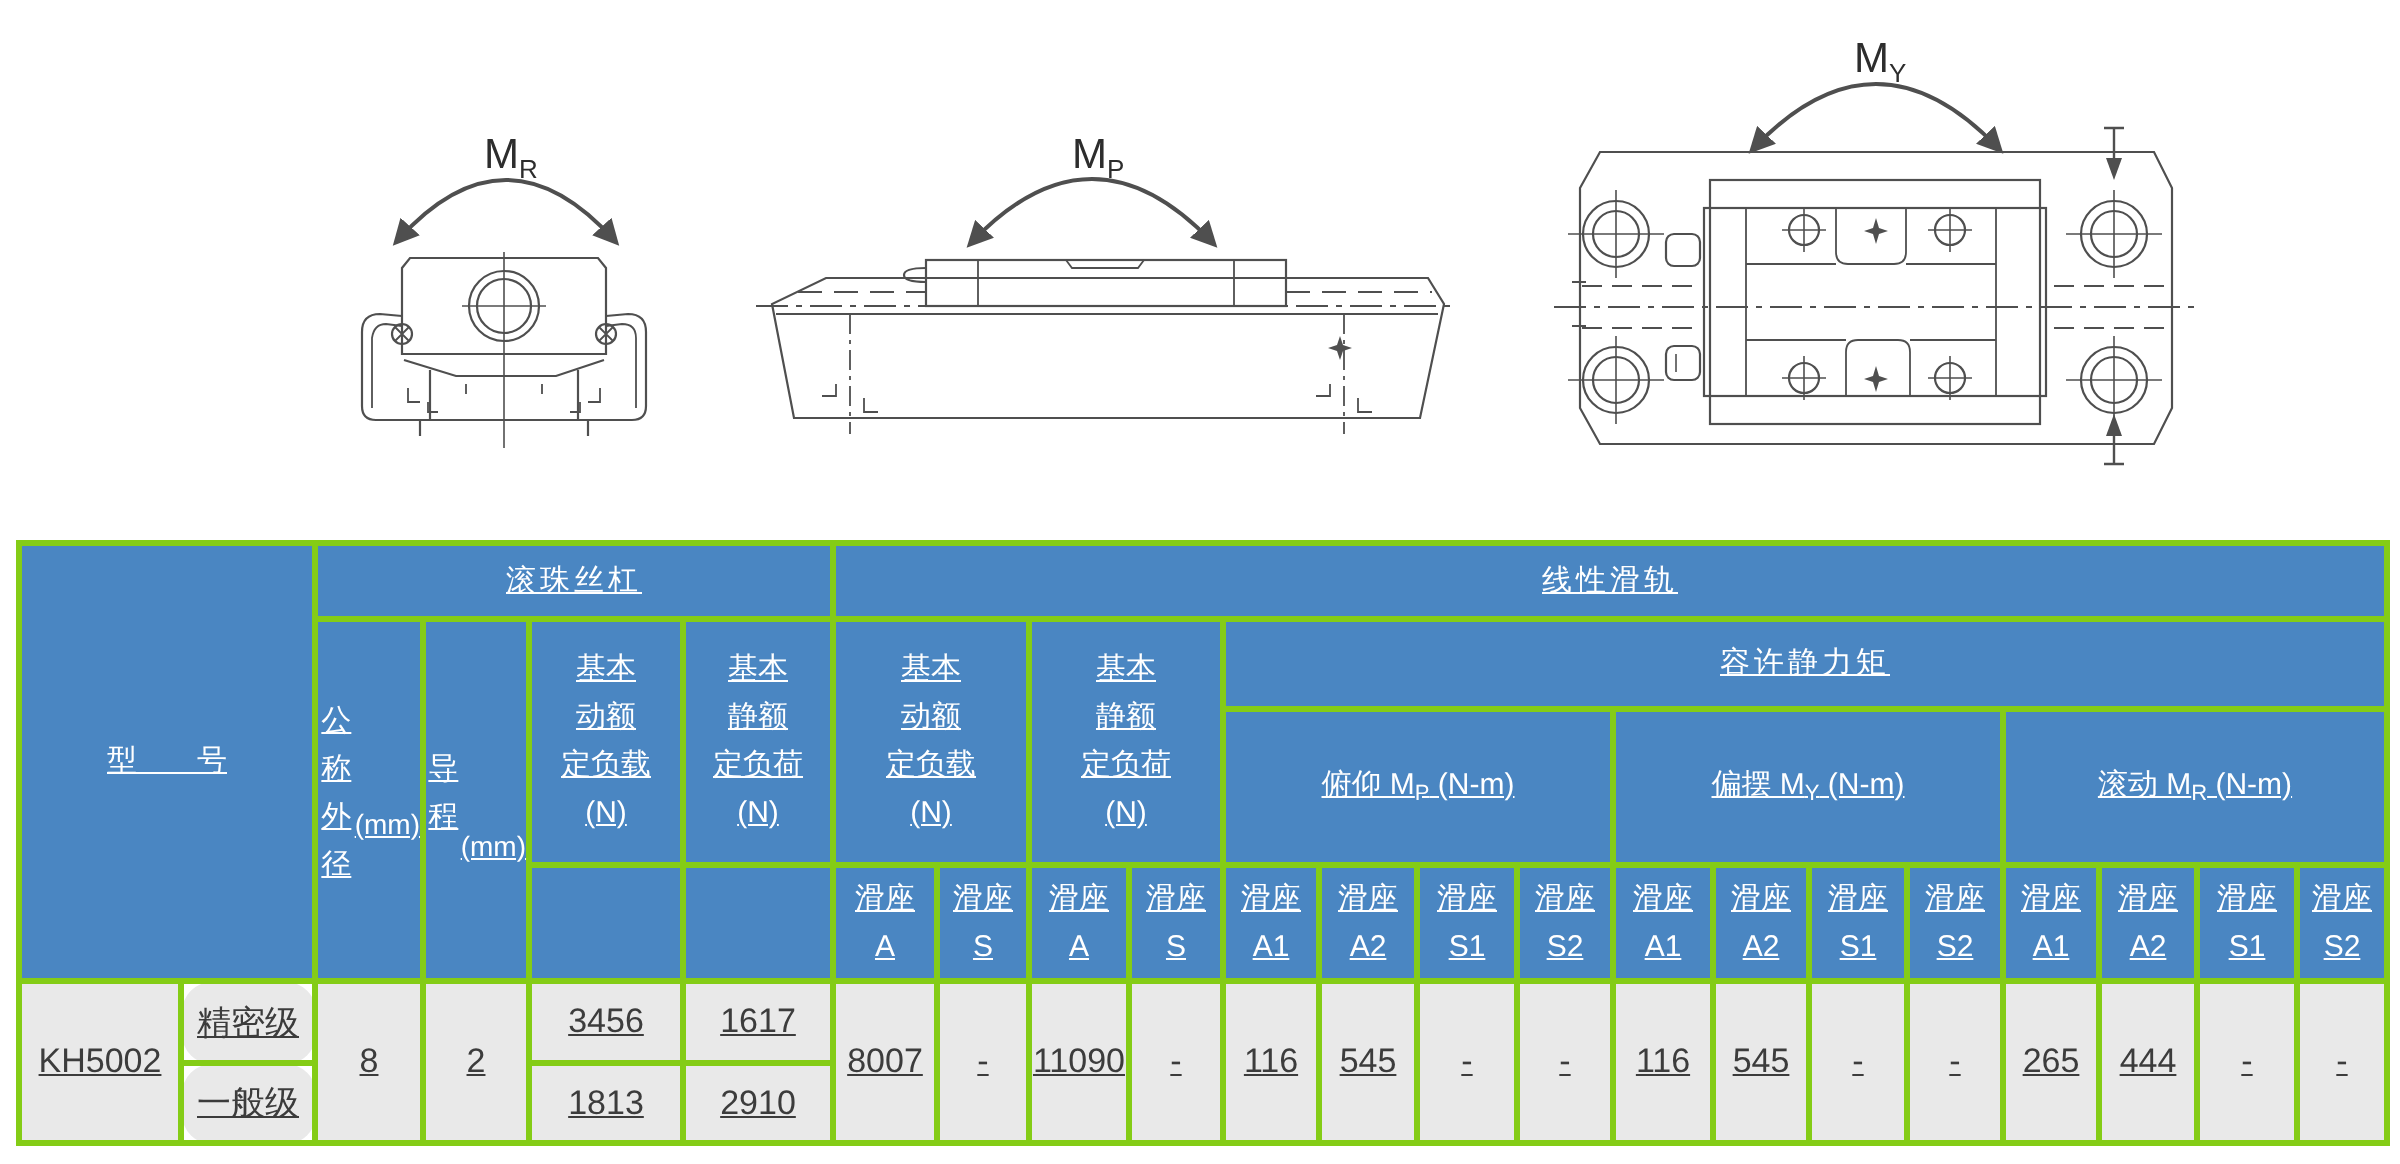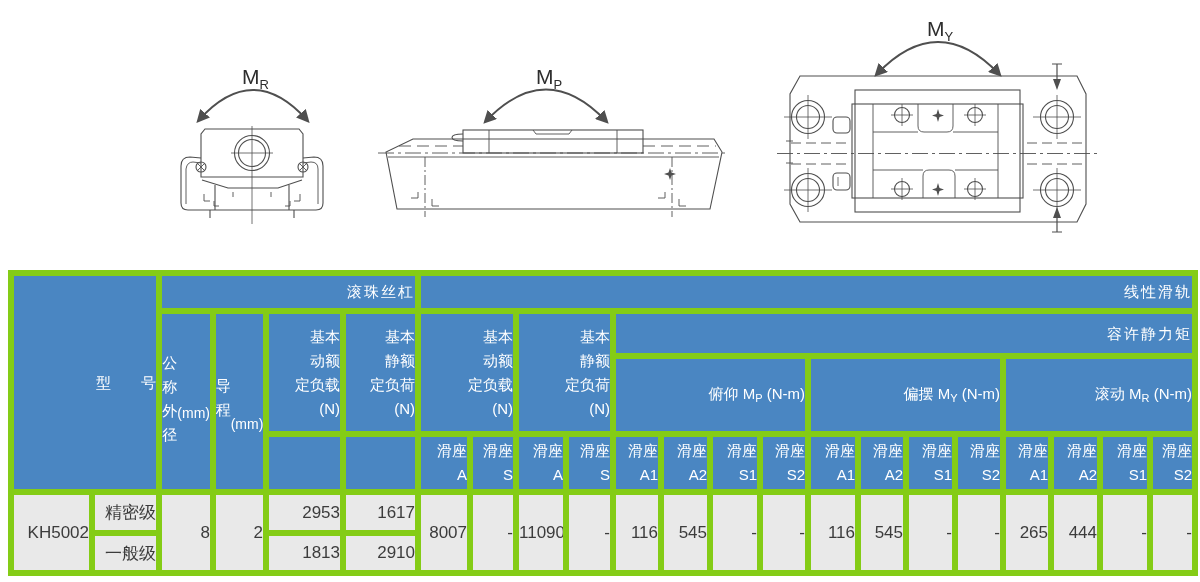--- a/index.html
+++ b/index.html
@@ -15,38 +15,38 @@
     font-family:"Liberation Sans","DejaVu Sans",sans-serif;
   }
   .diagram-area{width:1200px;height:262px;position:relative;}
   svg text{font-family:"Liberation Sans","DejaVu Sans",sans-serif;fill:#2d2d2d;}
   .spec-table{
     border-collapse:collapse;table-layout:fixed;
     width:1184px;margin-left:8px;margin-top:8px;
     border-top:3px solid var(--header-edge);
   }
   .spec-table th,.spec-table td{
-    border:6px solid #84cc16;padding:0;overflow:hidden;
-    text-align:right;vertical-align:middle;font-weight:normal;
+    border:3px solid #84cc16;padding:0;overflow:hidden;
+    text-align:center;vertical-align:middle;font-weight:normal;text-decoration:underline;
   }
   .spec-table th{
     background:var(--header-blue);color:#fff;font-size:15px;line-height:1.6;
   }
   .spec-table td{
     background:var(--row-bg);color:var(--data-text);font-size:17px;
   }
   .group{font-size:15px;letter-spacing:2px;}
   .pre{white-space:pre-line;}
   .slider{font-size:14px;line-height:1.5;margin-left:16px;}
   .stack{display:flex;flex-direction:row;align-items:center;justify-content:center;height:100%;padding-bottom:6px;}
   .unit{font-size:14px;margin-top:30px;}
   .unit-lg{font-size:14px;margin-top:52px;}
   .model-cell{font-size:16px;}
   .moment-head sub{font-size:11px;vertical-align:-3px;}
-  .grade{font-size:16px;}
+  .grade{font-size:16px;border-radius:15px;}
   .r1{height:38px;} .r2{height:45px;} .r3{height:78px;}
   .r4{height:58px;} .r5{height:41px;} .r6{height:40px;}
 </style>
 </head>
 <body>
 
 <div class="diagram-area">
 <svg width="1200" height="262" viewBox="0 0 1200 262">
   <defs>
     <marker id="ah" viewBox="0 0 10 10" refX="7" refY="5" markerWidth="6.5" markerHeight="6.5" orient="auto-start-reverse">
@@ -252,21 +252,21 @@
       <th class="pre slider">滑座
 S1</th>
       <th class="pre slider">滑座
 S2</th>
     </tr>
     <tr class="r5">
       <td rowspan="2">KH5002</td>
       <td class="grade">精密级</td>
       <td rowspan="2">8</td>
       <td rowspan="2">2</td>
-      <td>2953</td>
+      <td>3456</td>
       <td>1617</td>
       <td rowspan="2">8007</td>
       <td rowspan="2">-</td>
       <td rowspan="2">11090</td>
       <td rowspan="2">-</td>
       <td rowspan="2">116</td>
       <td rowspan="2">545</td>
       <td rowspan="2">-</td>
       <td rowspan="2">-</td>
       <td rowspan="2">116</td>

